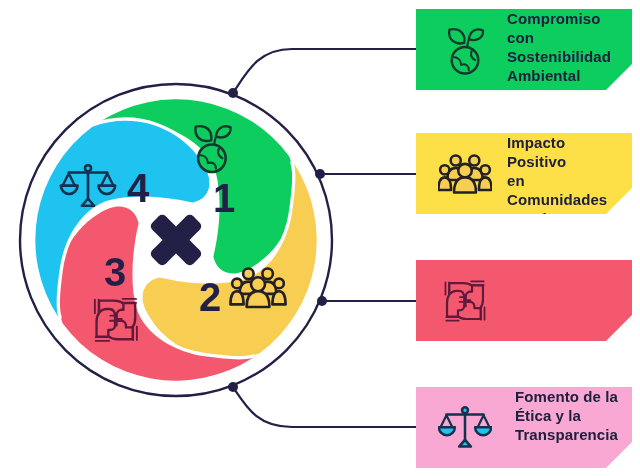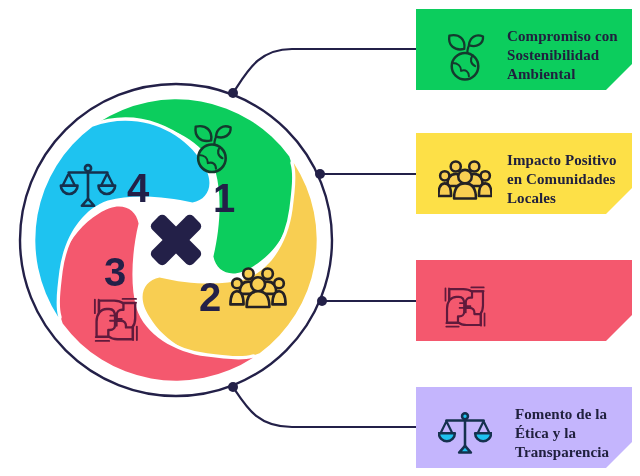--- a/index.html
+++ b/index.html
@@ -5,24 +5,23 @@
   html,body{margin:0;padding:0;background:#ffffff;}
   .canvas{
     position:relative;width:640px;height:476px;background:#ffffff;overflow:hidden;
     font-family:"Liberation Sans",sans-serif;
   }
   svg.diagram{position:absolute;left:0;top:0;}
   .num{font-family:"Liberation Sans",sans-serif;font-weight:bold;font-size:40px;}
   .cards{position:absolute;left:0;top:0;width:100%;height:100%;}
   .card{
     position:absolute;left:416px;width:216px;height:81px;
-    display:flex;align-items:center;gap:13px;
-    padding:12px 6px 0 20px;box-sizing:border-box;
+    display:flex;gap:13px;
+    padding:0 6px 0 20px;box-sizing:border-box;
     clip-path:polygon(0 0,100% 0,100% calc(100% - 26px),calc(100% - 26px) 100%,0 100%);
-    font-family:Liberation Serif, serif;
   }
   .card-icon{flex:0 0 auto;display:flex;align-items:center;justify-content:center;width:58px;}
   .card-text{
     font-size:15px;line-height:1.27;font-weight:bold;color:#20203E;
     white-space:pre-line;letter-spacing:.1px;
   }
 </style>
 </head>
 <body>
 
@@ -145,21 +144,21 @@
     </div>
 
     <div class="card" style="top: 260px; background: rgb(244, 88, 110);">
       <span class="card-icon">
         <svg width="50" height="50" viewBox="0 0 64 64">
             <use href="#icon-hands"></use>
           </svg>
       </span>
     </div>
 
-    <div class="card" style="top: 387px; background: #c4b5fd; gap: 21px;">
+    <div class="card" style="top: 387px; background: #f9a8d4; gap: 21px;">
       <span class="card-icon">
         <svg width="54" height="48" viewBox="0 0 64 56">
             <use href="#icon-scales"></use>
           </svg>
       </span>
       <span class="card-text">Fomento de la
 Ética y la
 Transparencia</span>
     </div>
 

